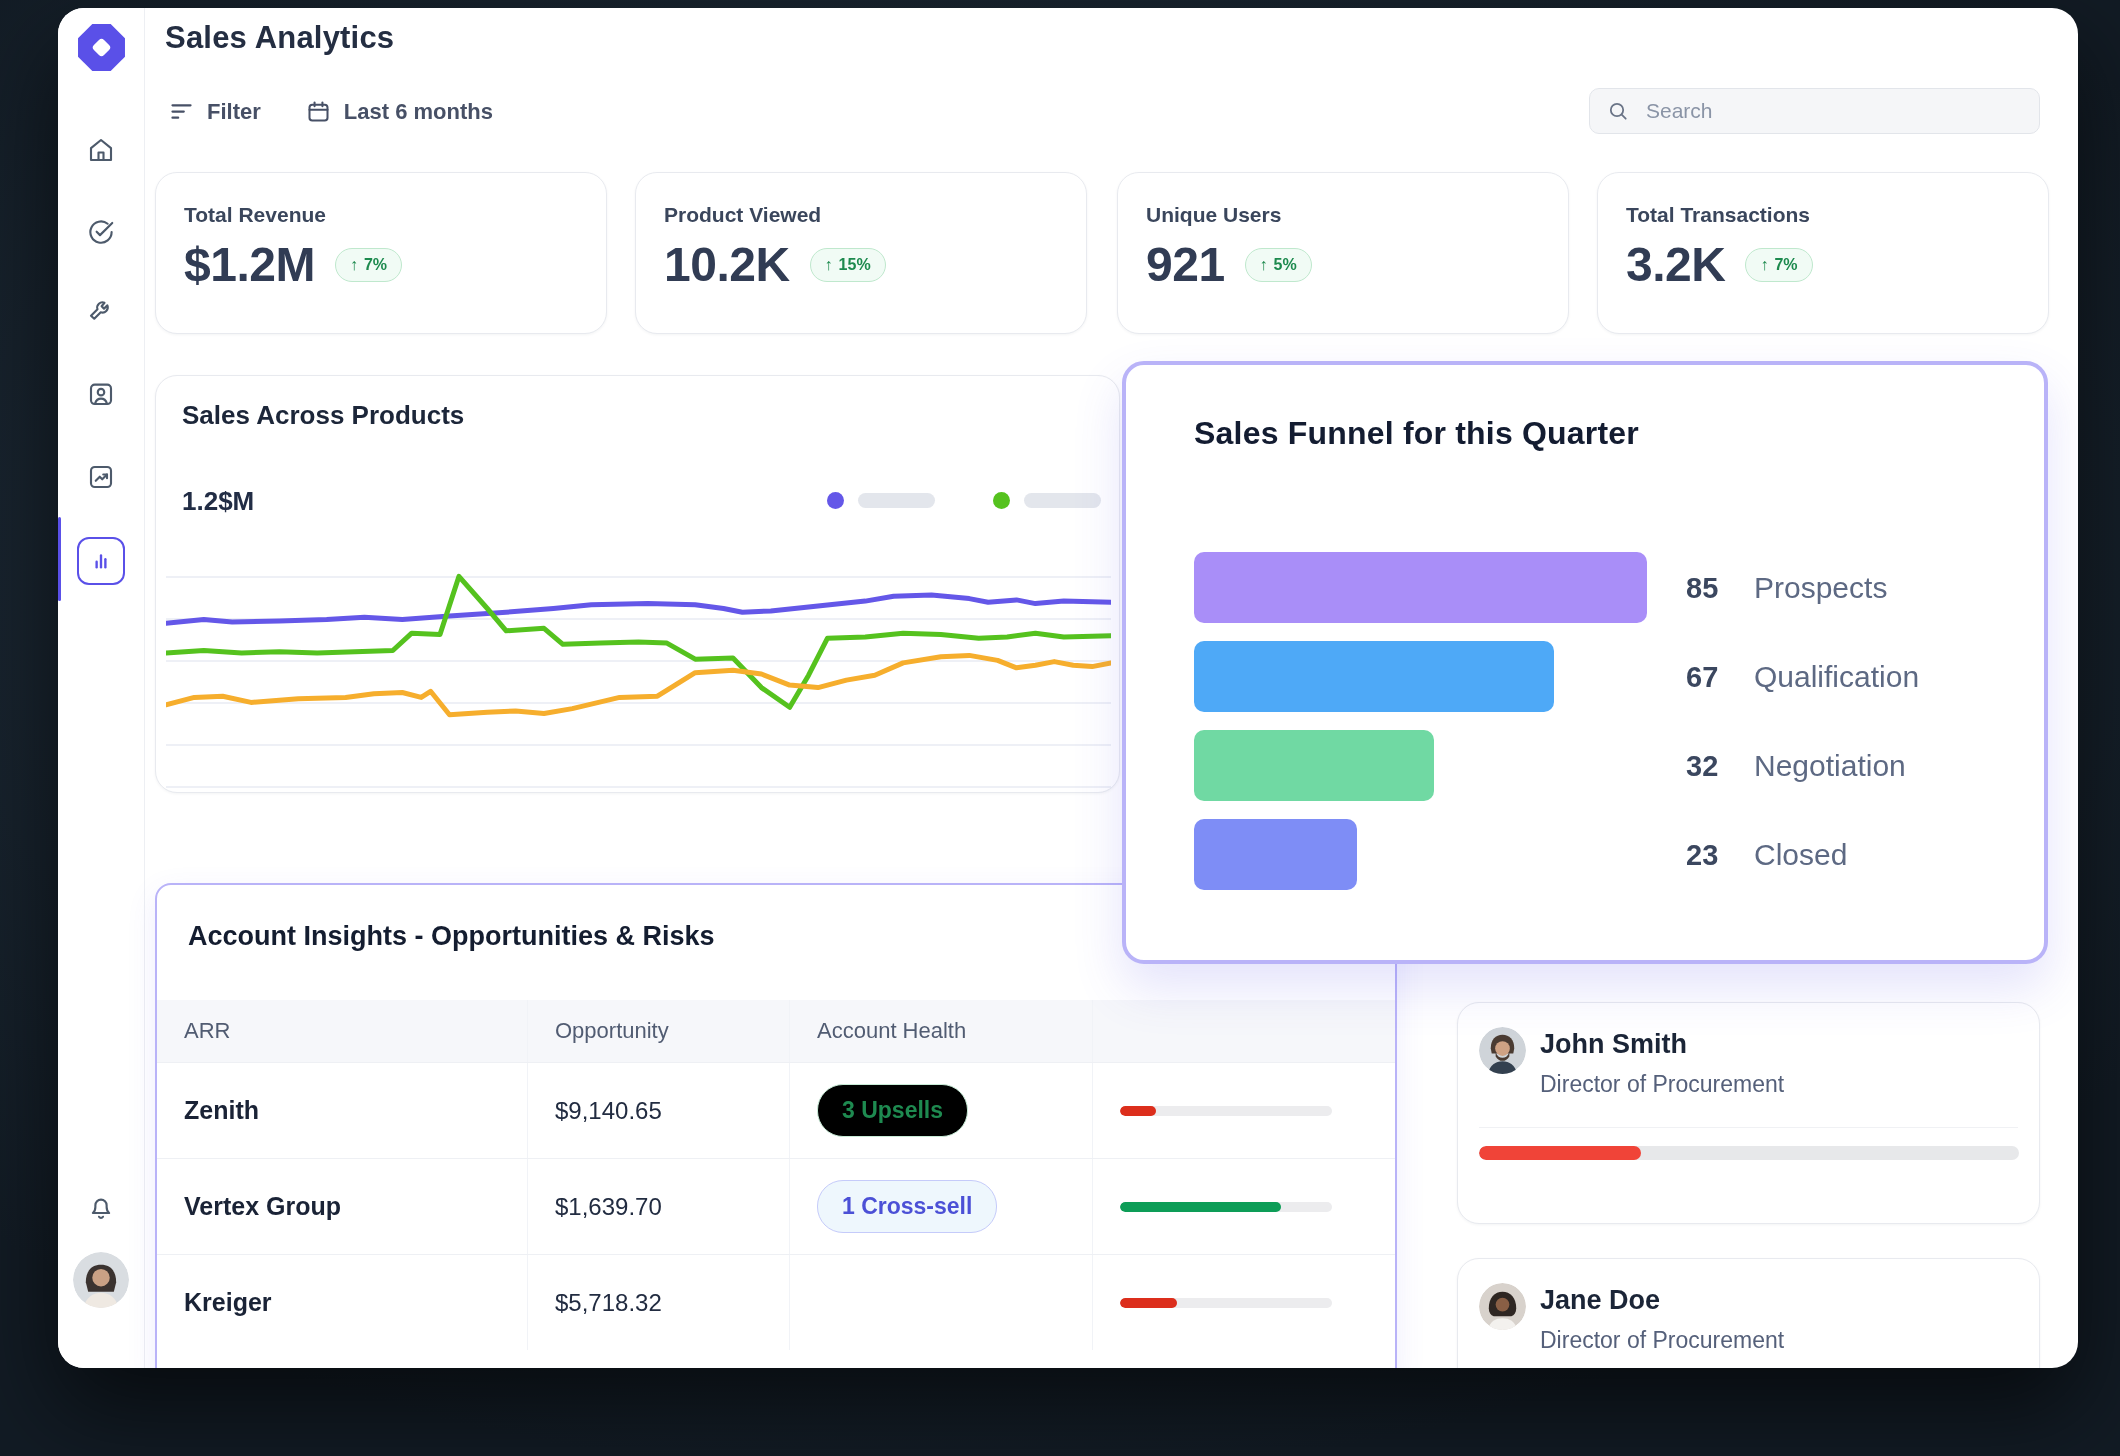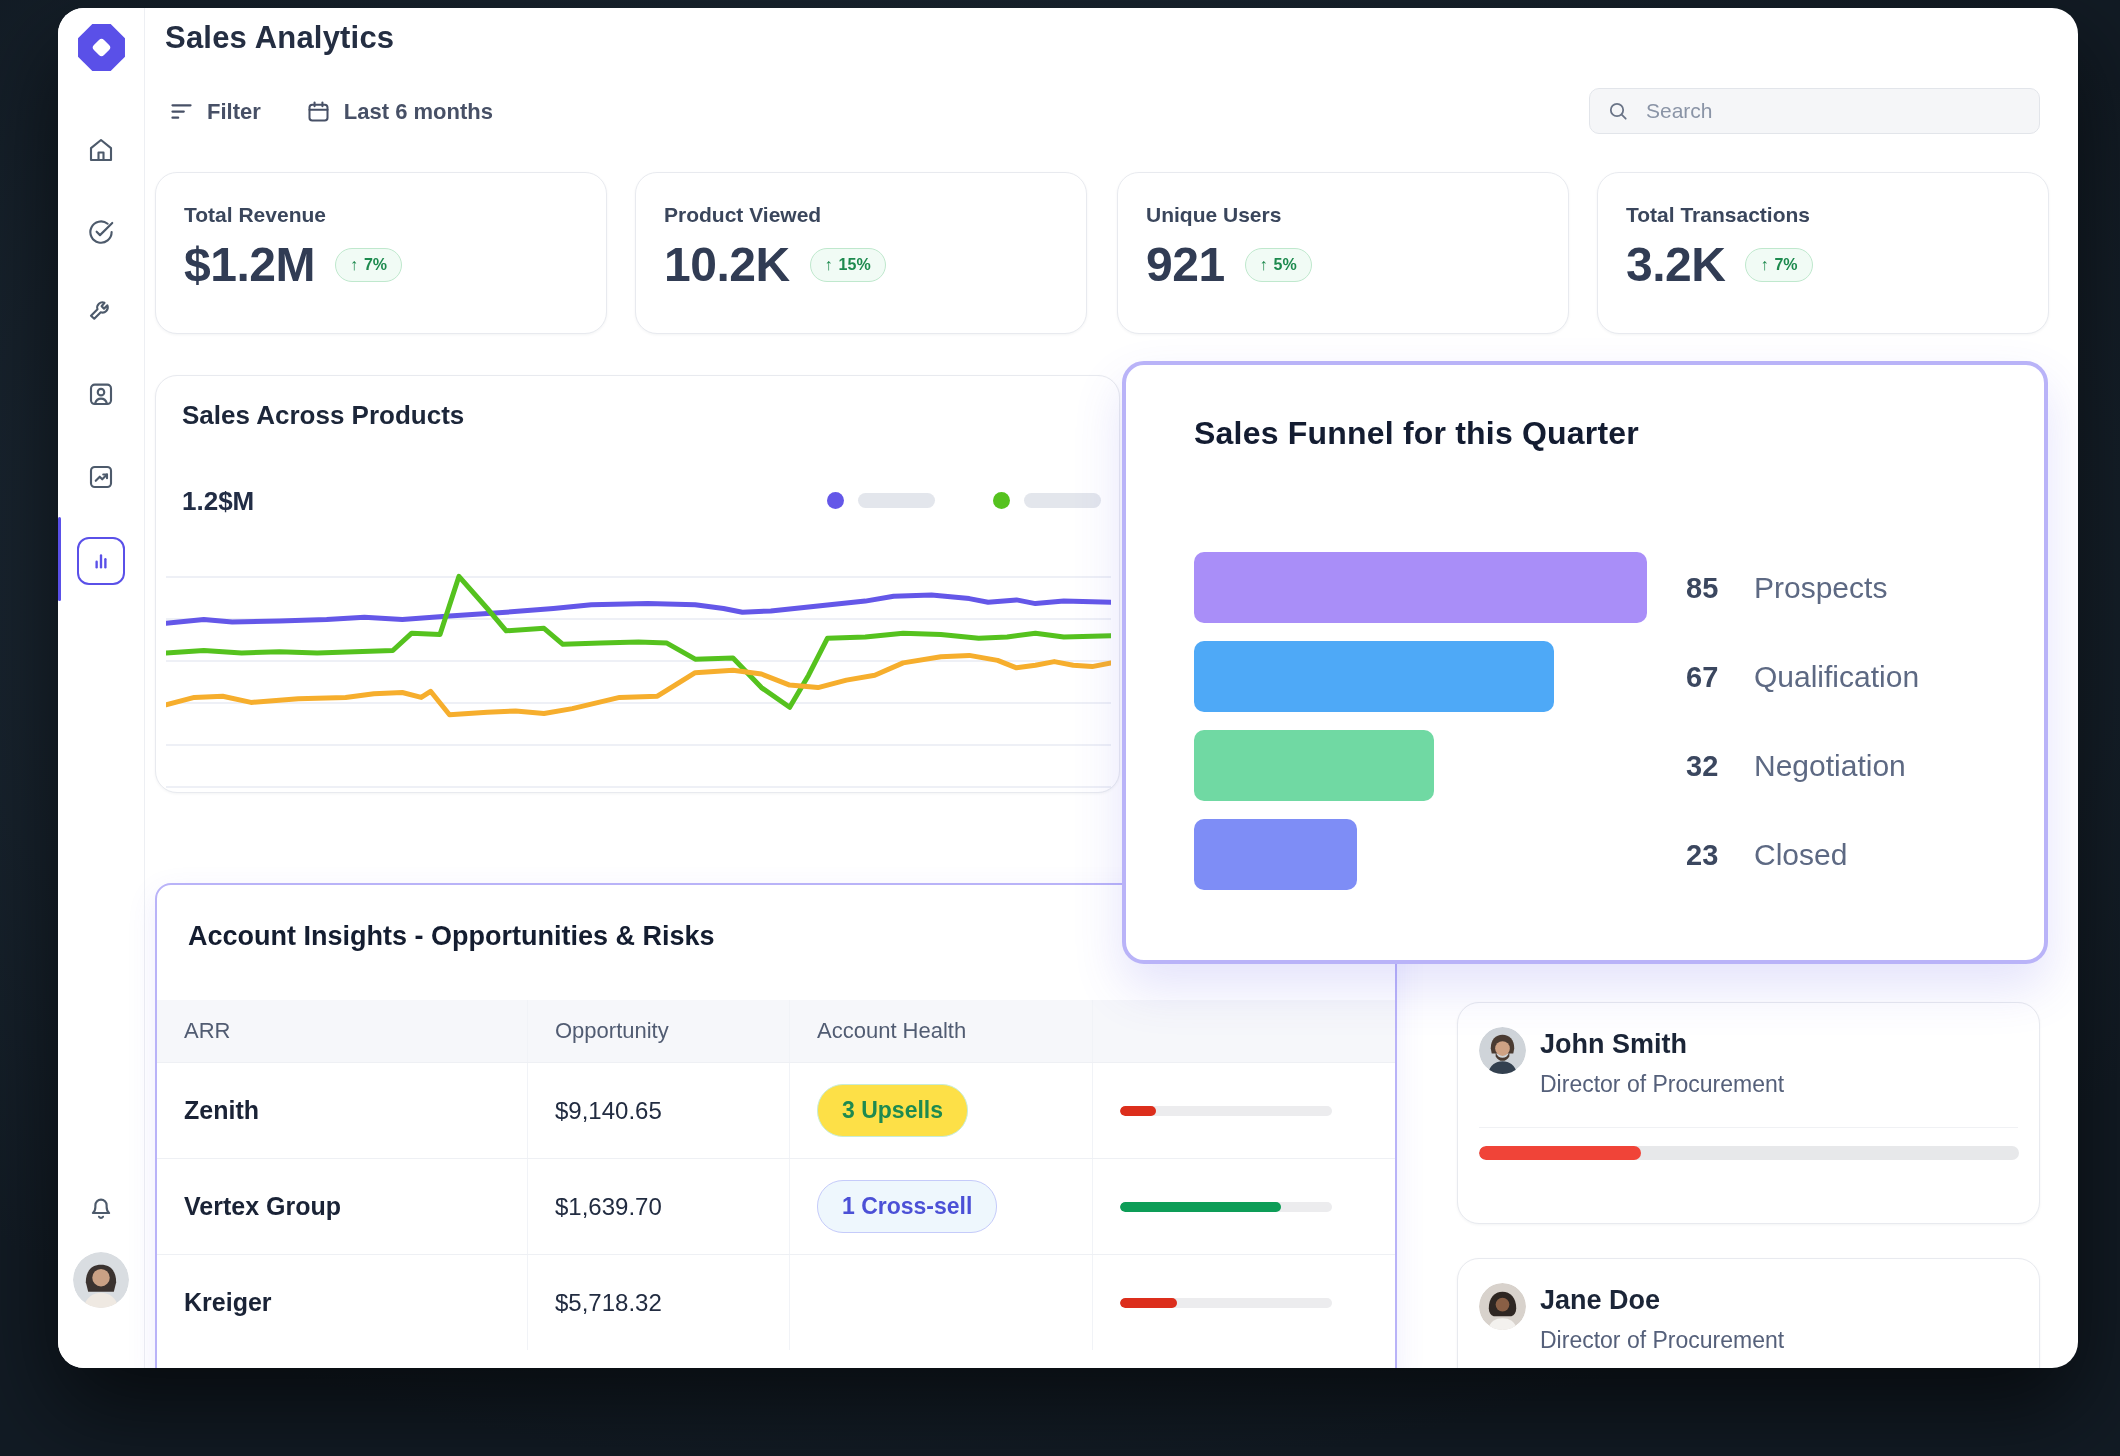--- a/index.html
+++ b/index.html
@@ -68,21 +68,21 @@
   .account-title{position:absolute;left:31px;top:36px;font-size:27px;font-weight:800;color:#141d30;}
   .table{position:absolute;left:0;right:0;top:115px;}
   .t-row{display:grid;grid-template-columns:371px 262px 303px 1fr;align-items:center;}
   .t-head{height:62px;background:#f6f7fa;color:#515c72;font-size:22px;font-weight:400;}
   .t-body-row{height:95px;border-top:1px solid #eef0f4;background:#fff;cursor:pointer;}
   .t-cell{padding-left:27px;height:100%;display:flex;align-items:center;box-sizing:border-box;}
   .t-row .t-cell:nth-child(-n+3){border-right:1px solid #f1f3f7;}
   .cell-account{font-size:25px;font-weight:600;color:#1a2336;}
   .cell-arr{font-size:24px;font-weight:500;color:#222c41;}
   .pill{display:inline-flex;align-items:center;padding:12px 24px;border-radius:26px;font-size:23px;font-weight:600;cursor:pointer;}
-  .pill-green{background:#fde047;border:1.5px solid #c8ecd7;color:#1e8a50;}
+  .pill-green{background:#000000;border:1.5px solid #c8ecd7;color:#1e8a50;}
   .pill-indigo{background:#eef7fd;border:1.5px solid #c5cbfa;color:#4b50d6;}
   .health-track{width:212px;height:10px;border-radius:6px;background:#ececee;overflow:hidden;}
   .health-fill{height:100%;border-radius:6px;}
 
   
   .contact-card{left:1399px;width:583px;box-sizing:border-box;cursor:pointer;}
   .contact-1{top:994px;height:222px;}
   .contact-2{top:1250px;height:210px;}
   .c-avatar{position:absolute;left:21px;top:24px;width:47px;height:47px;border-radius:50%;overflow:hidden;}
   .c-name{position:absolute;left:82px;top:26px;font-size:27px;font-weight:600;color:#1b2537;}

